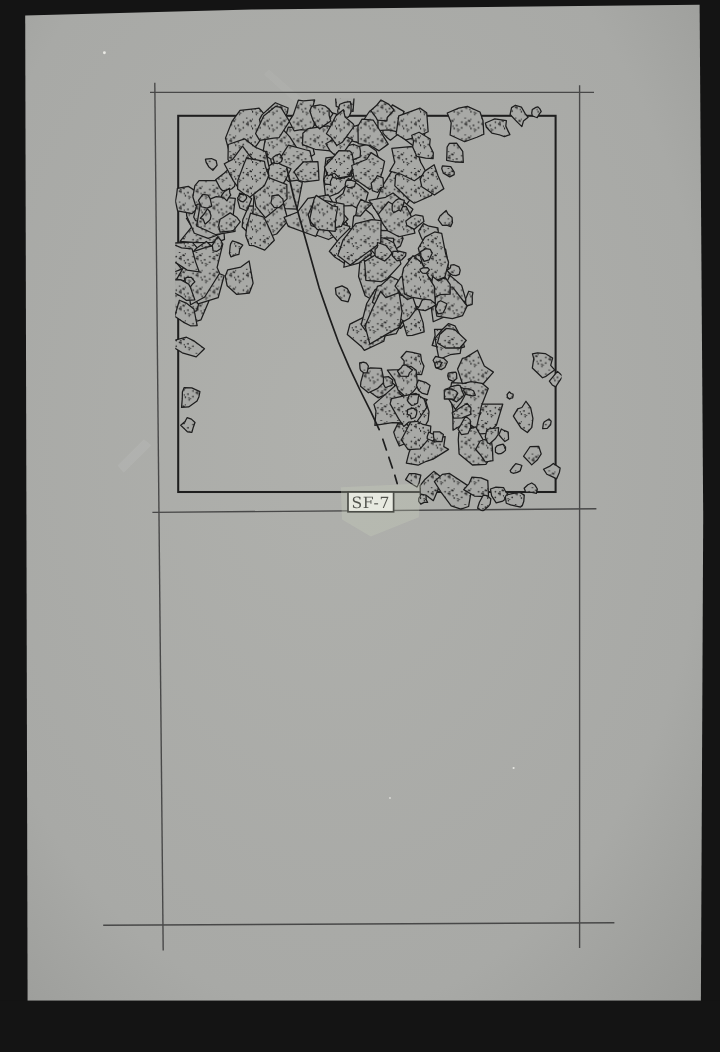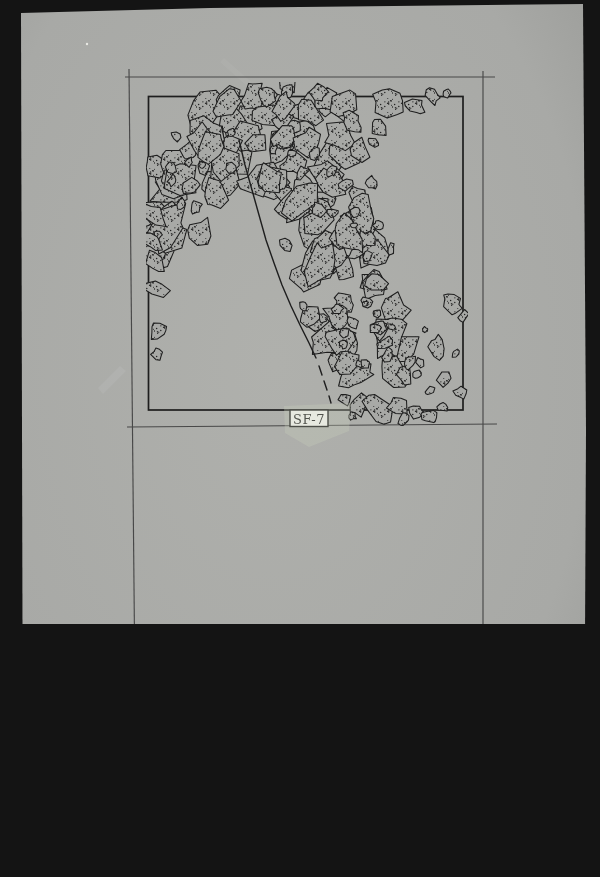--- a/index.html
+++ b/index.html
@@ -1,16 +1,16 @@
 <!DOCTYPE html>
 <html style="--background: #141414; --paper: #a8a9a6; --paper_light: #afb0ac; --paper_dark: #999a97; --ink: #1e1e1e; --pencil: #484848; --stipple: #232323; --label_paper: #f4f4ef; --label_ink: #1c1c1c; --tape: rgba(203,209,188,0.30);"><head>
 <meta charset="utf-8">
 <style>
   html,body{margin:0;padding:0;background:var(--background,#141414);}
-  .stage{width:600px;height:624px;position:relative;overflow:hidden;background:var(--background,#141414);}
+  .stage{width:600px;height:834px;position:relative;overflow:hidden;background:var(--background,#141414);}
   svg{display:block;}
   .pencil{stroke:var(--pencil,#484848);stroke-width:1.15;stroke-linecap:butt;}
   .ink-box{fill:none;stroke:var(--ink,#1e1e1e);stroke-width:1.7;}
   .ink-line{fill:none;stroke:var(--ink,#1e1e1e);stroke-width:1.4;stroke-linecap:round;}
   .stone{fill:url(#stipple);stroke:var(--ink,#1e1e1e);stroke-width:1.05;stroke-linejoin:round;}
   .label-bg{fill:var(--label_paper,#f4f4ef);stroke:#151515;stroke-width:1.4;}
   .label-text{font-family:"DejaVu Serif",serif;font-size:13px;fill:var(--label_ink,#1c1c1c);letter-spacing:0.5px;}
   .tape{fill:var(--tape,rgba(203,209,188,0.30));}
 </style>
 </head>

